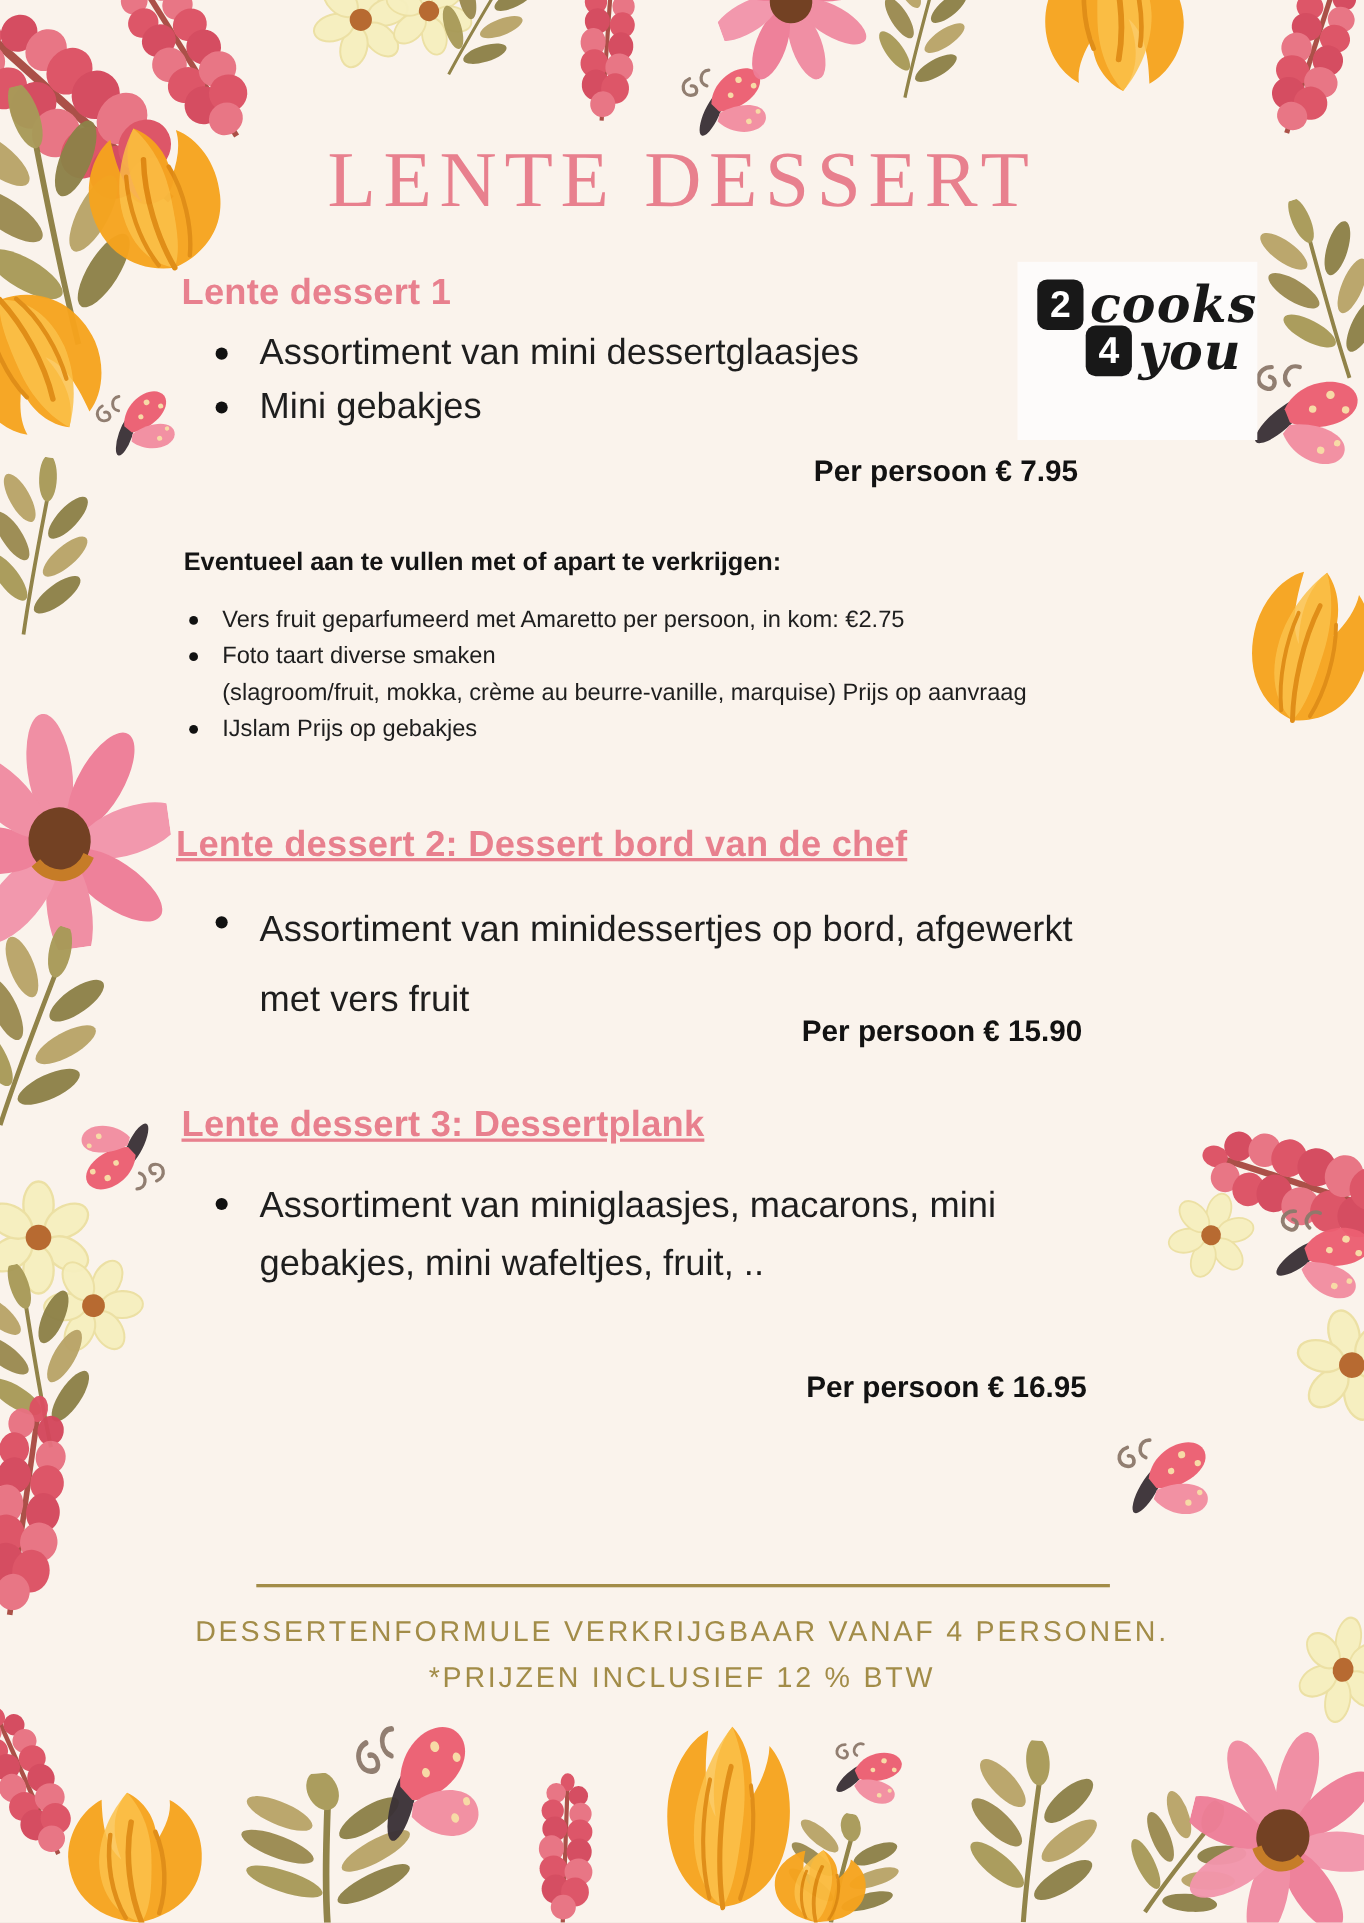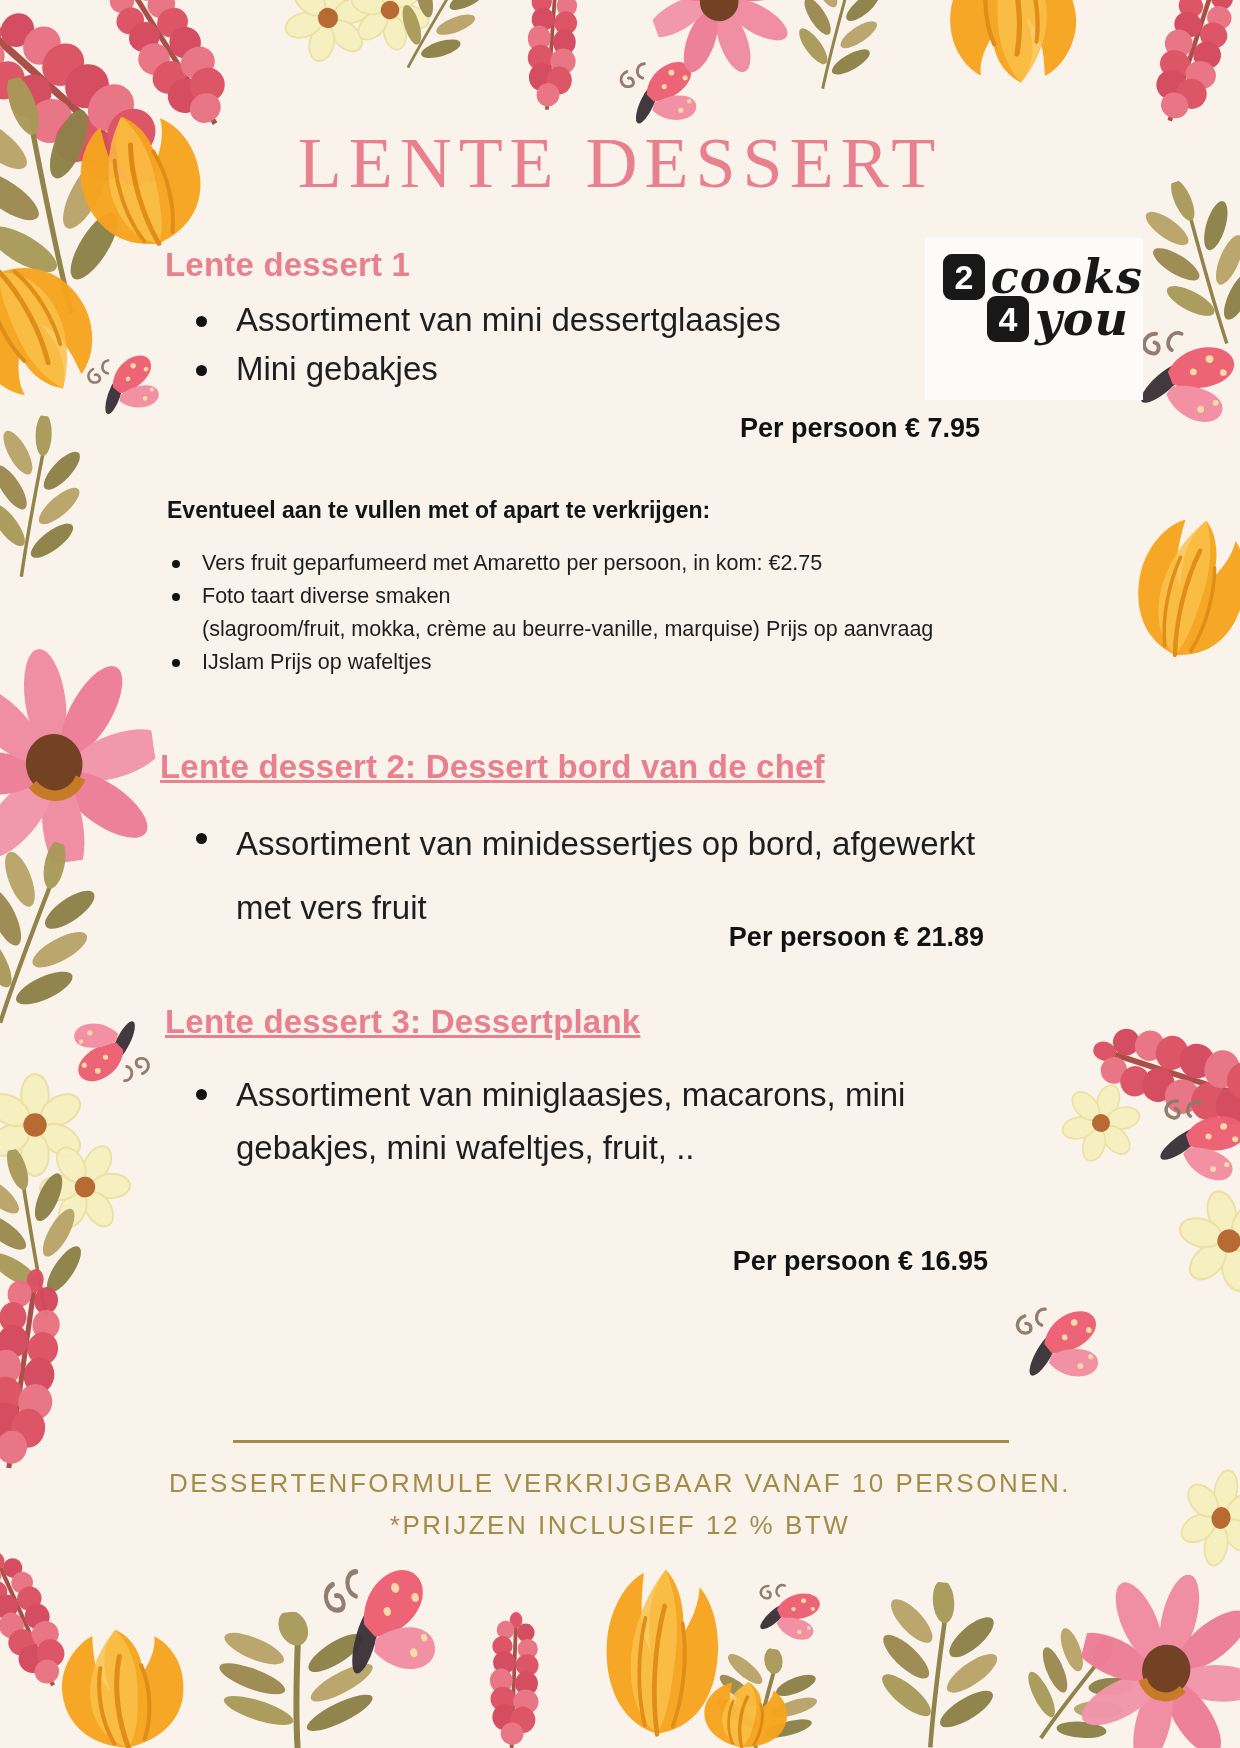--- a/index.html
+++ b/index.html
@@ -413,33 +413,33 @@
     </ul>
     <div class="price p1">Per persoon € 7.95</div>
 
     <div class="extras-heading">Eventueel aan te vullen met of apart te verkrijgen:</div>
     <ul class="extras">
       <li><span>Vers fruit geparfumeerd met Amaretto per persoon, in kom: €2.75</span></li>
       <li>
         <span>Foto taart diverse smaken</span>
         <span class="sub">(slagroom/fruit, mokka, crème au beurre-vanille, marquise) Prijs op aanvraag</span>
       </li>
-      <li><span>IJslam Prijs op wafeltjes</span></li>
+      <li><span>IJslam Prijs op gebakjes</span></li>
     </ul>
 
     <h2 class="sec-heading h2">Lente dessert 2: Dessert bord van de chef</h2>
     <ul class="menu m2">
       <li><span>Assortiment van minidessertjes op bord, afgewerkt met vers fruit</span></li>
     </ul>
-    <div class="price p2">Per persoon € 21.89</div>
+    <div class="price p2">Per persoon € 15.90</div>
 
     <h2 class="sec-heading h3">Lente dessert 3: Dessertplank</h2>
     <ul class="menu m3">
       <li><span>Assortiment van miniglaasjes, macarons, mini gebakjes, mini wafeltjes, fruit, ..</span></li>
     </ul>
     <div class="price p3">Per persoon € 16.95</div>
 
     <div class="footer-rule"></div>
-    <div class="foot-line f1">DESSERTENFORMULE VERKRIJGBAAR VANAF 10 PERSONEN.</div>
+    <div class="foot-line f1">DESSERTENFORMULE VERKRIJGBAAR VANAF 4 PERSONEN.</div>
     <div class="foot-line f2">*PRIJZEN INCLUSIEF 12 % BTW</div>
 
   </div>
 </div>
 
 </body></html>

